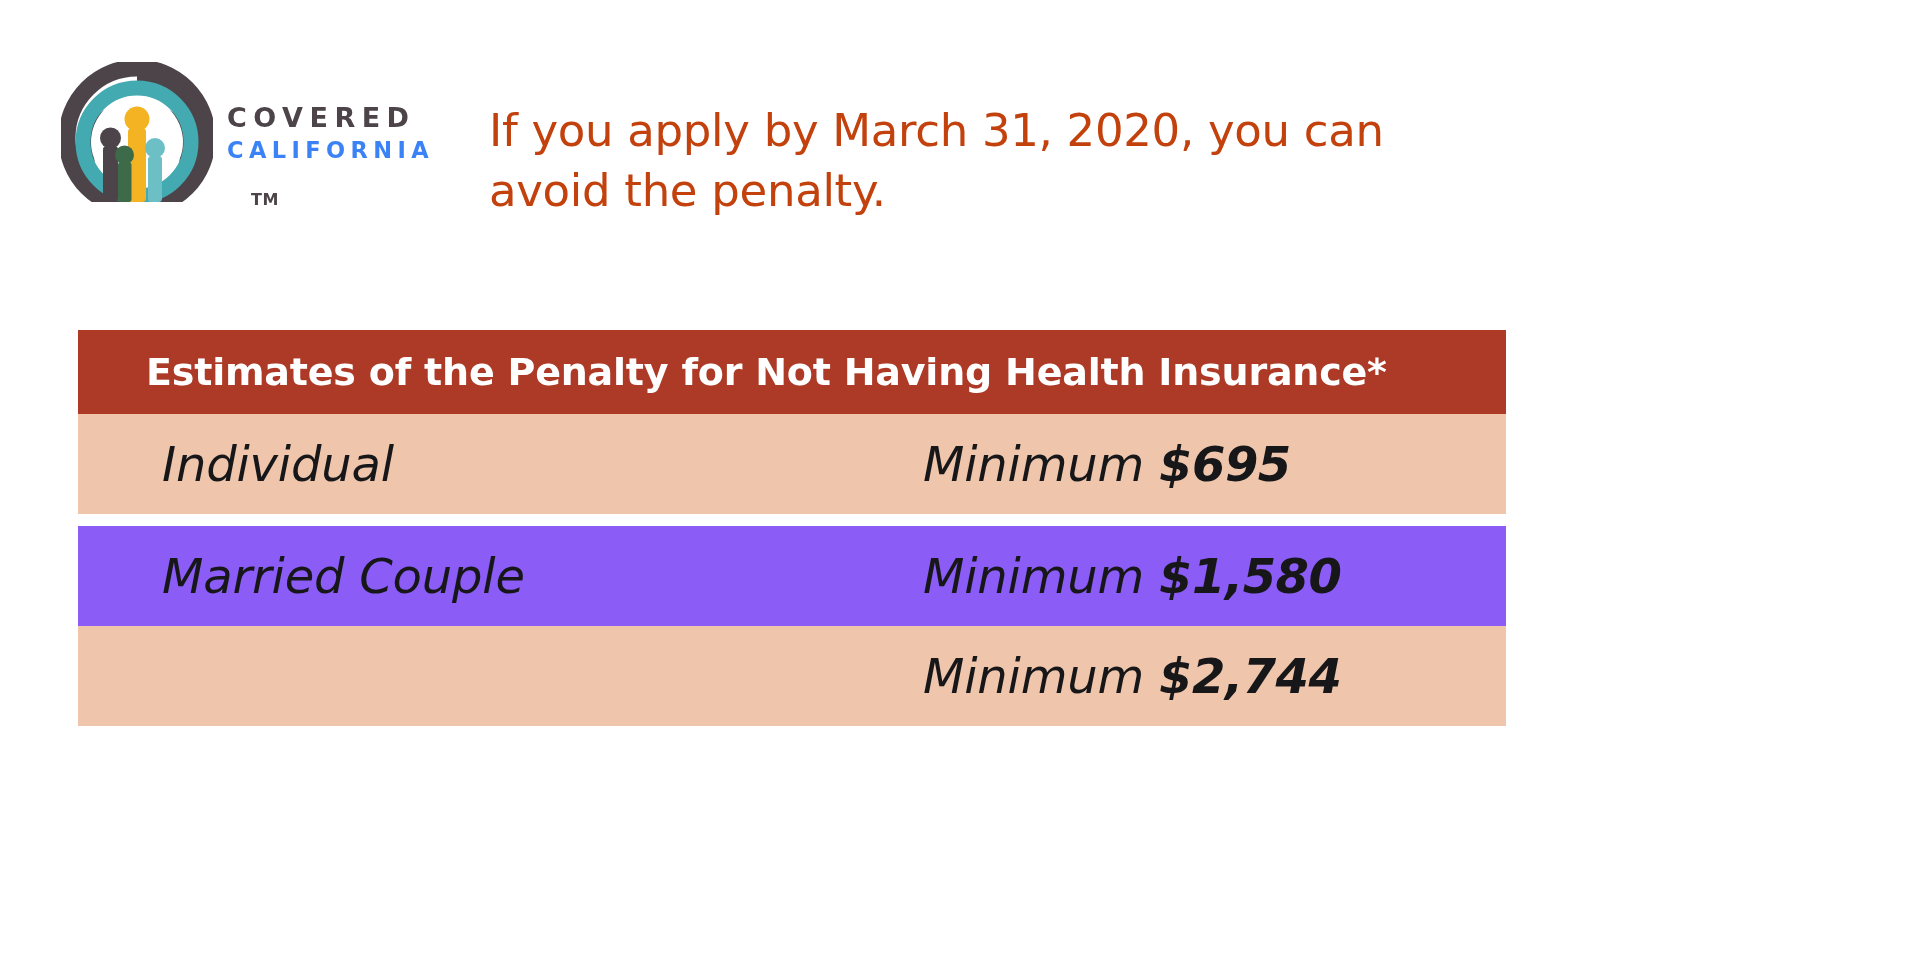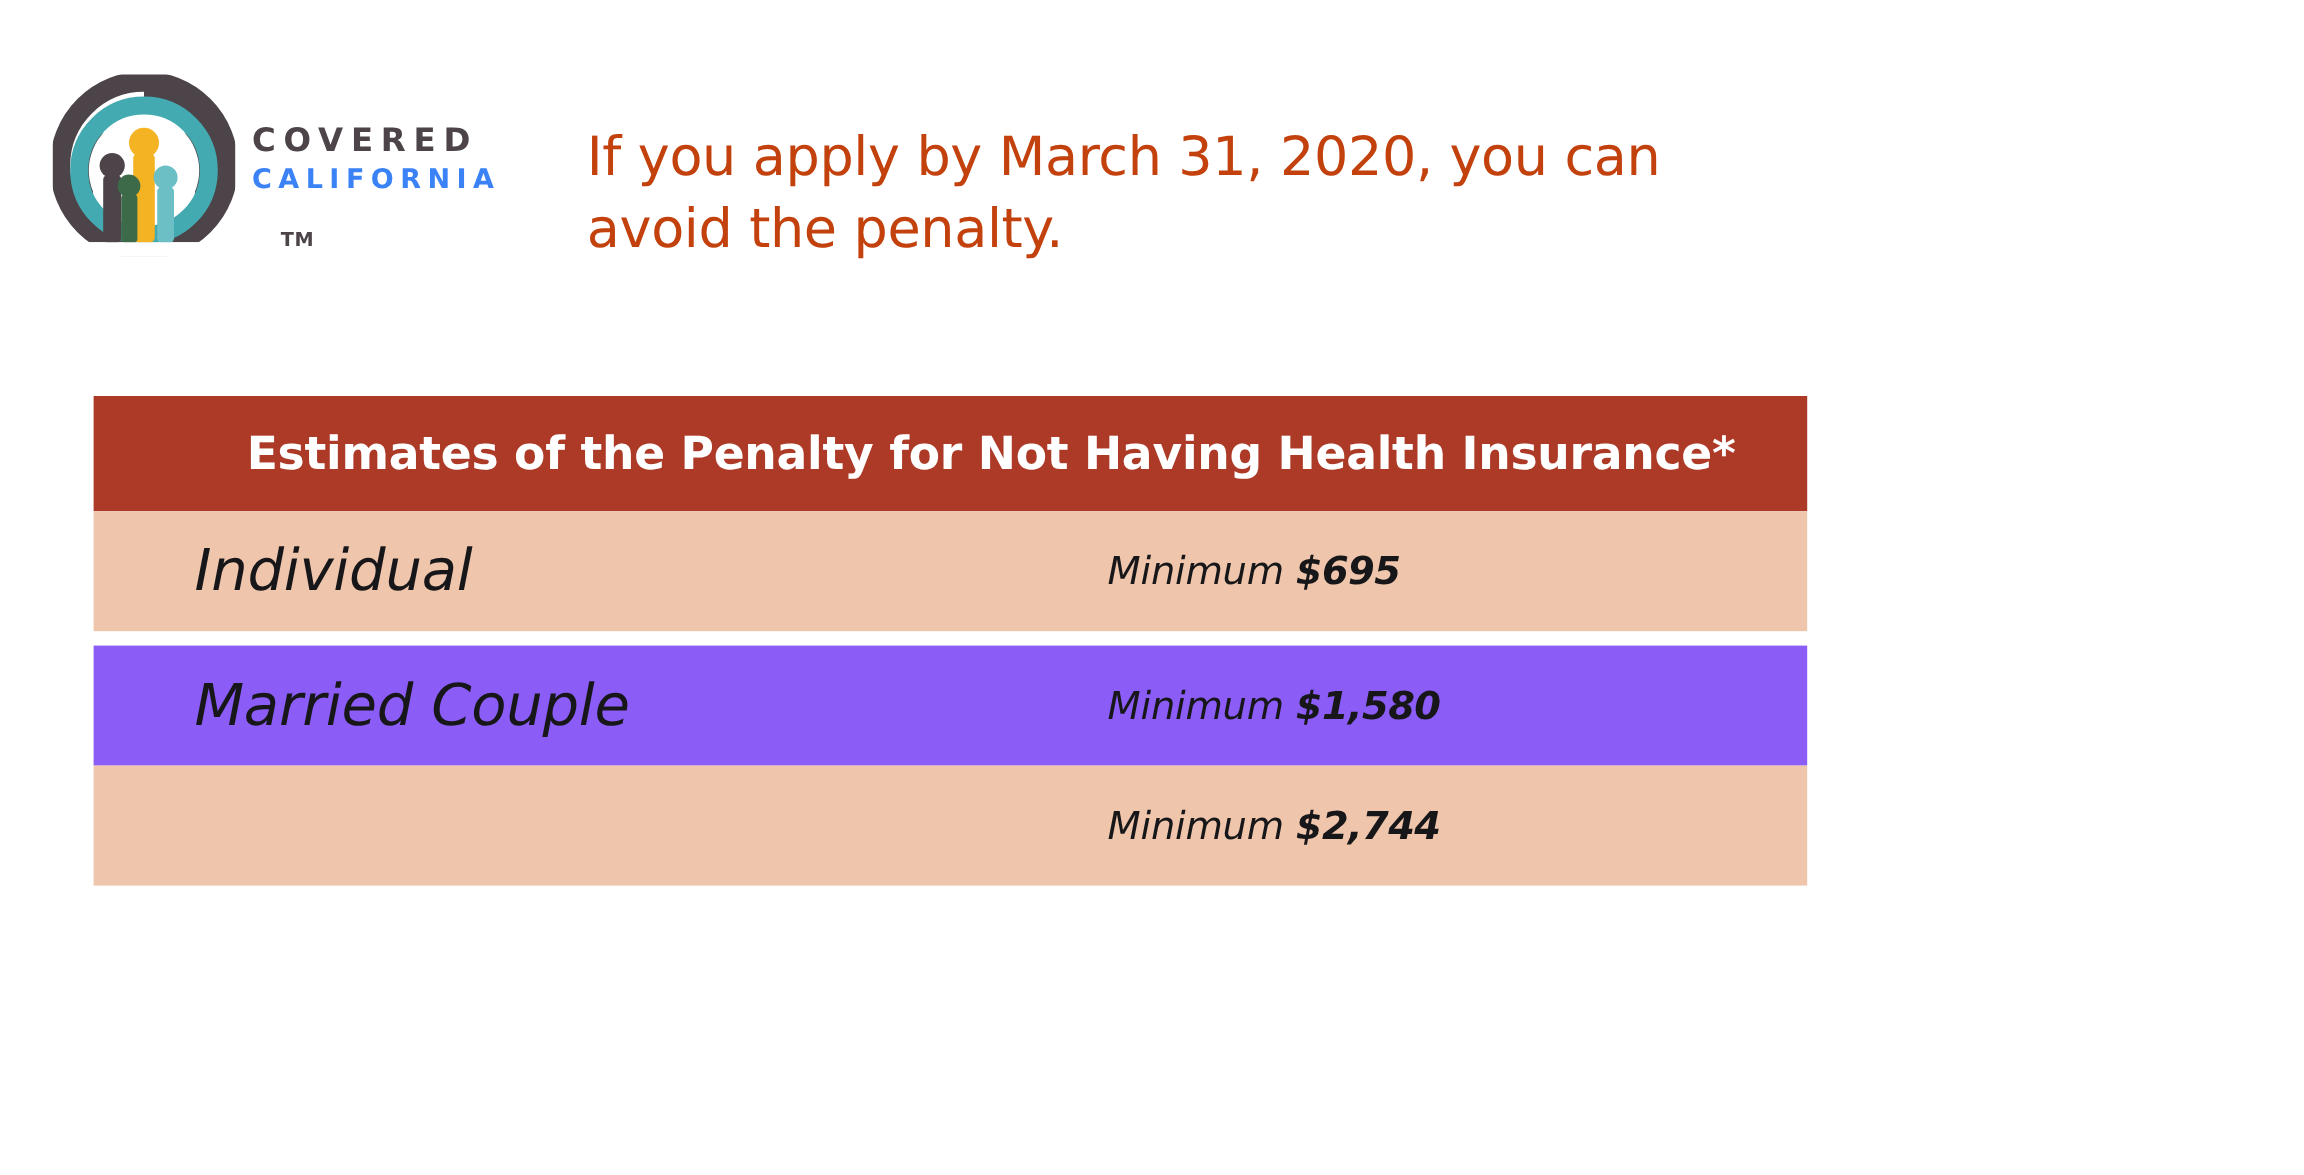--- a/index.html
+++ b/index.html
@@ -19,21 +19,21 @@
   #header-block {
     position: absolute;
     left: 0;
     top: 0;
     width: 1920px;
     height: 300px;
   }
 
   #brand-logo {
     position: absolute;
-    left: 44px;
+    left: 61px;
     top: 62px;
     width: 380px;
     height: 165px;
     text-decoration: underline;
   }
 
   #logo-mark {
     position: absolute;
     left: 0;
     top: 0;
@@ -96,24 +96,23 @@
   
   #penalty-table {
     position: absolute;
     left: 78px;
     top: 330px;
     width: 1428px;
   }
 
   #table-header-row {
     background: #ac3a26;
-    height: 96px;
+    height: 84px;
     display: flex;
     align-items: center;
-    justify-content: center;
   }
   #table-header-title {
     color: #ffffff;
     font-family: "DejaVu Sans", sans-serif;
     font-weight: 700;
     font-size: 38px;
     letter-spacing: -0.2px;
     padding-left: 68px;
   }
 
@@ -135,21 +134,21 @@
     font-size: 48px;
     color: #17171a;
     letter-spacing: -0.2px;
     white-space: nowrap;
   }
   .cell-amount {
     position: absolute;
     left: 845px;
     font-family: "DejaVu Sans", sans-serif;
     font-weight: 300;
-    font-size: 32px;
+    font-size: 48px;
     color: #17171a;
     letter-spacing: -0.2px;
     white-space: nowrap;
   }
   .cell-amount .amount-value {
     font-weight: 700;
     letter-spacing: -0.5px;
   }
 </style>
 </head>

